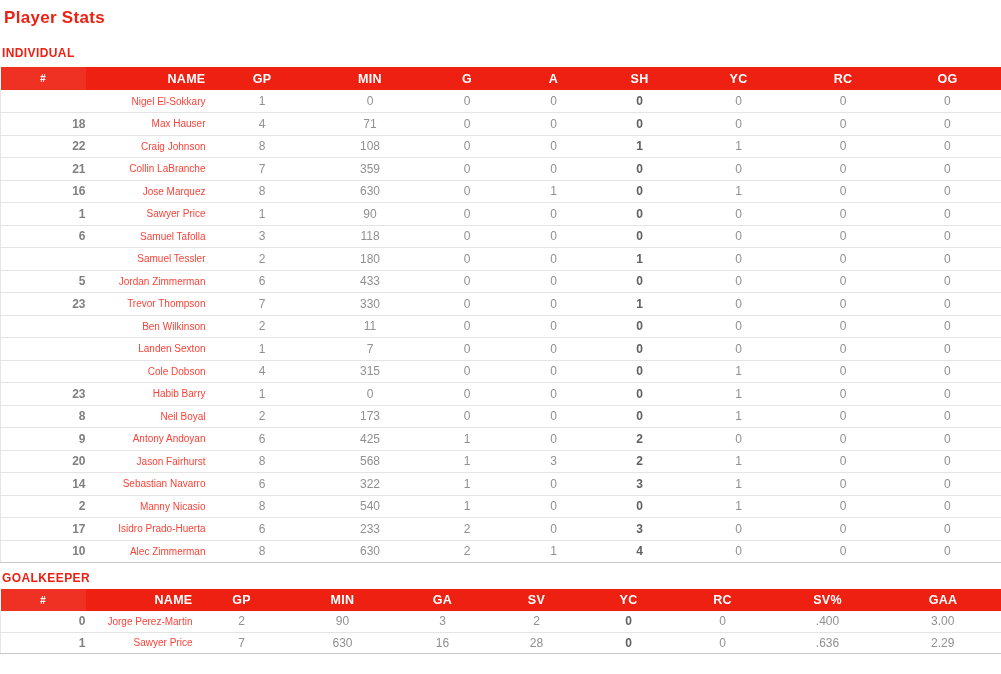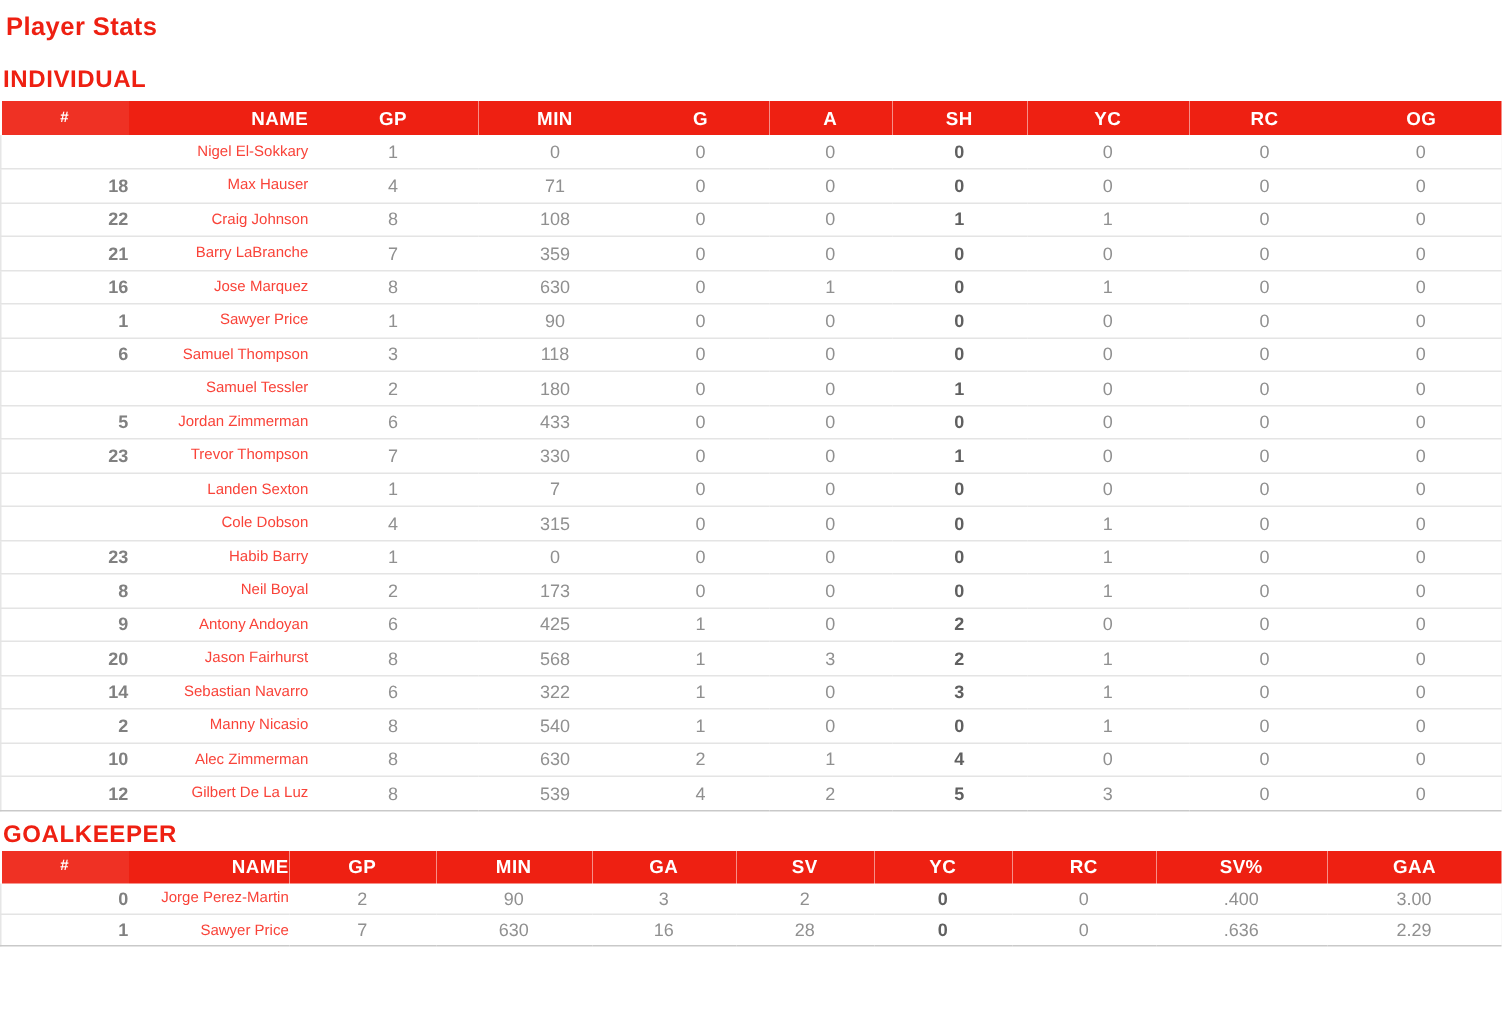--- a/index.html
+++ b/index.html
@@ -9,21 +9,21 @@
     font-family:"Liberation Sans", sans-serif;
     position:relative;
   }
   .page-title {
     color:var(--red,#ee2012);
     font-size:17px; font-weight:800; letter-spacing:.3px;
     margin:2px 0 0 4px; line-height:31px;
   }
   .section-title {
     color:var(--red,#ee2012);
-    font-size:16px; font-weight:800; letter-spacing:.4px;
+    font-size:12px; font-weight:800; letter-spacing:.4px;
     margin:12px 0 5px 2px; line-height:17px;
   }
   .section-title.gk { margin:7px 0 2px 2px; }
   table.stats { width:1001px; border-collapse:collapse; table-layout:fixed; }
   .stats th {
     background:var(--red,#ee2012); color:#fff;
     font-size:12.5px; font-weight:700; letter-spacing:.3px;
     height:23px; text-align:center; white-space:nowrap; overflow:hidden;
   }
   .gk th { height:22px; }
@@ -110,21 +110,21 @@
             <td class="">108</td>
             <td class="">0</td>
             <td class="">0</td>
             <td class="hl">1</td>
             <td class="">1</td>
             <td class="">0</td>
             <td class="">0</td>
           </tr>
           <tr>
             <td class="jersey">21</td>
-            <td class="name">Barry LaBranche</td>
+            <td class="name">Collin LaBranche</td>
             <td class="">7</td>
             <td class="">359</td>
             <td class="">0</td>
             <td class="">0</td>
             <td class="hl">0</td>
             <td class="">0</td>
             <td class="">0</td>
             <td class="">0</td>
           </tr>
           <tr>
@@ -146,21 +146,21 @@
             <td class="">90</td>
             <td class="">0</td>
             <td class="">0</td>
             <td class="hl">0</td>
             <td class="">0</td>
             <td class="">0</td>
             <td class="">0</td>
           </tr>
           <tr>
             <td class="jersey">6</td>
-            <td class="name">Samuel Thompson</td>
+            <td class="name">Samuel Tafolla</td>
             <td class="">3</td>
             <td class="">118</td>
             <td class="">0</td>
             <td class="">0</td>
             <td class="hl">0</td>
             <td class="">0</td>
             <td class="">0</td>
             <td class="">0</td>
           </tr>
           <tr>
@@ -194,20 +194,32 @@
             <td class="">330</td>
             <td class="">0</td>
             <td class="">0</td>
             <td class="hl">1</td>
             <td class="">0</td>
             <td class="">0</td>
             <td class="">0</td>
           </tr>
           <tr>
             <td class="jersey"></td>
+            <td class="name">Ben Wilkinson</td>
+            <td class="">2</td>
+            <td class="">11</td>
+            <td class="">0</td>
+            <td class="">0</td>
+            <td class="hl">0</td>
+            <td class="">0</td>
+            <td class="">0</td>
+            <td class="">0</td>
+          </tr>
+          <tr>
+            <td class="jersey"></td>
             <td class="name">Landen Sexton</td>
             <td class="">1</td>
             <td class="">7</td>
             <td class="">0</td>
             <td class="">0</td>
             <td class="hl">0</td>
             <td class="">0</td>
             <td class="">0</td>
             <td class="">0</td>
           </tr>
@@ -289,40 +301,40 @@
             <td class="">8</td>
             <td class="">540</td>
             <td class="">1</td>
             <td class="">0</td>
             <td class="hl">0</td>
             <td class="">1</td>
             <td class="">0</td>
             <td class="">0</td>
           </tr>
           <tr>
+            <td class="jersey">17</td>
+            <td class="name">Isidro Prado-Huerta</td>
+            <td class="">6</td>
+            <td class="">233</td>
+            <td class="">2</td>
+            <td class="">0</td>
+            <td class="hl">3</td>
+            <td class="">0</td>
+            <td class="">0</td>
+            <td class="">0</td>
+          </tr>
+          <tr>
             <td class="jersey">10</td>
             <td class="name">Alec Zimmerman</td>
             <td class="">8</td>
             <td class="">630</td>
             <td class="">2</td>
             <td class="">1</td>
             <td class="hl">4</td>
             <td class="">0</td>
-            <td class="">0</td>
-            <td class="">0</td>
-          </tr>
-          <tr>
-            <td class="jersey">12</td>
-            <td class="name">Gilbert De La Luz</td>
-            <td class="">8</td>
-            <td class="">539</td>
-            <td class="">4</td>
-            <td class="">2</td>
-            <td class="hl">5</td>
-            <td class="">3</td>
             <td class="">0</td>
             <td class="">0</td>
           </tr>
         </tbody>
       </table>
   </section>
 
   <section>
     <h2 class="section-title gk">GOALKEEPER</h2>
     <table class="stats gk">

